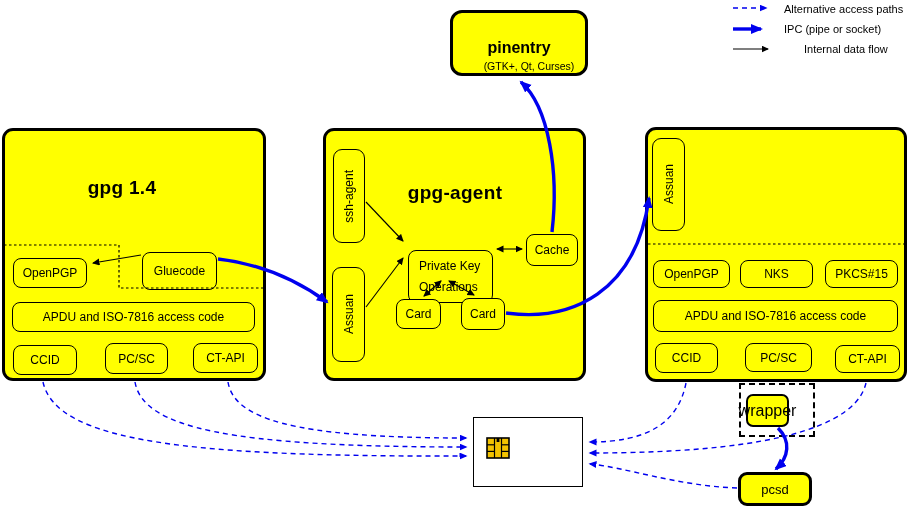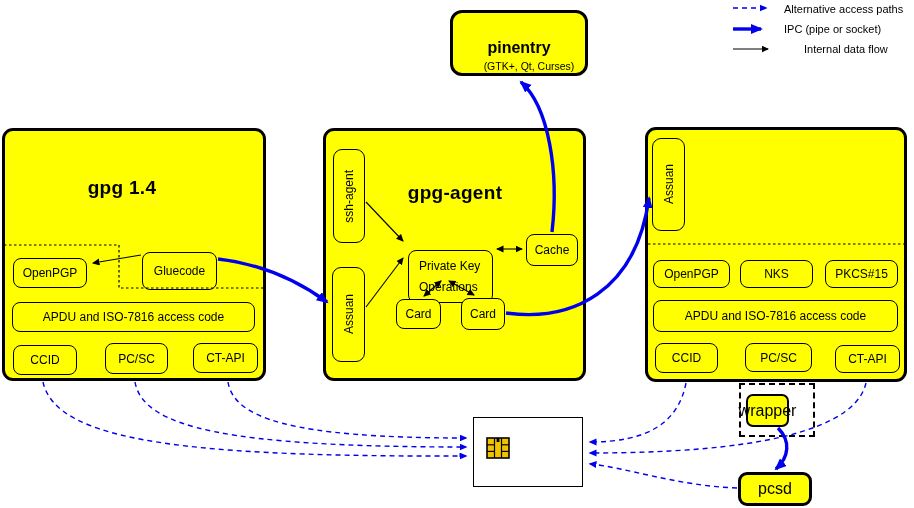--- a/index.html
+++ b/index.html
@@ -33,21 +33,21 @@
   .chip{position:absolute;left:12px;top:19px;}
 
   
   .wrapper-zone{position:absolute;left:739px;top:383px;width:76px;height:54px;
                 border:2px dashed #000;background:transparent;}
   .wrapper-box{position:absolute;left:746px;top:394px;width:43px;height:33px;background:#ffff00;
                border:2px solid #000;border-radius:7px;display:flex;align-items:center;
                justify-content:center;font-size:16px;}
   .pcsd-box{position:absolute;left:738px;top:472px;width:74px;height:34px;background:#ffff00;
             border:3px solid #000;border-radius:9px;display:flex;align-items:center;
-            justify-content:center;font-size:16px;}
+            justify-content:center;font-size:13px;}
 
   
   .legend-label{position:absolute;font-size:11px;line-height:14px;white-space:nowrap;}
 
   
   .wires{position:absolute;left:0;top:0;width:914px;height:508px;pointer-events:none;z-index:6;}
 </style>
 </head>
 <body>
 

